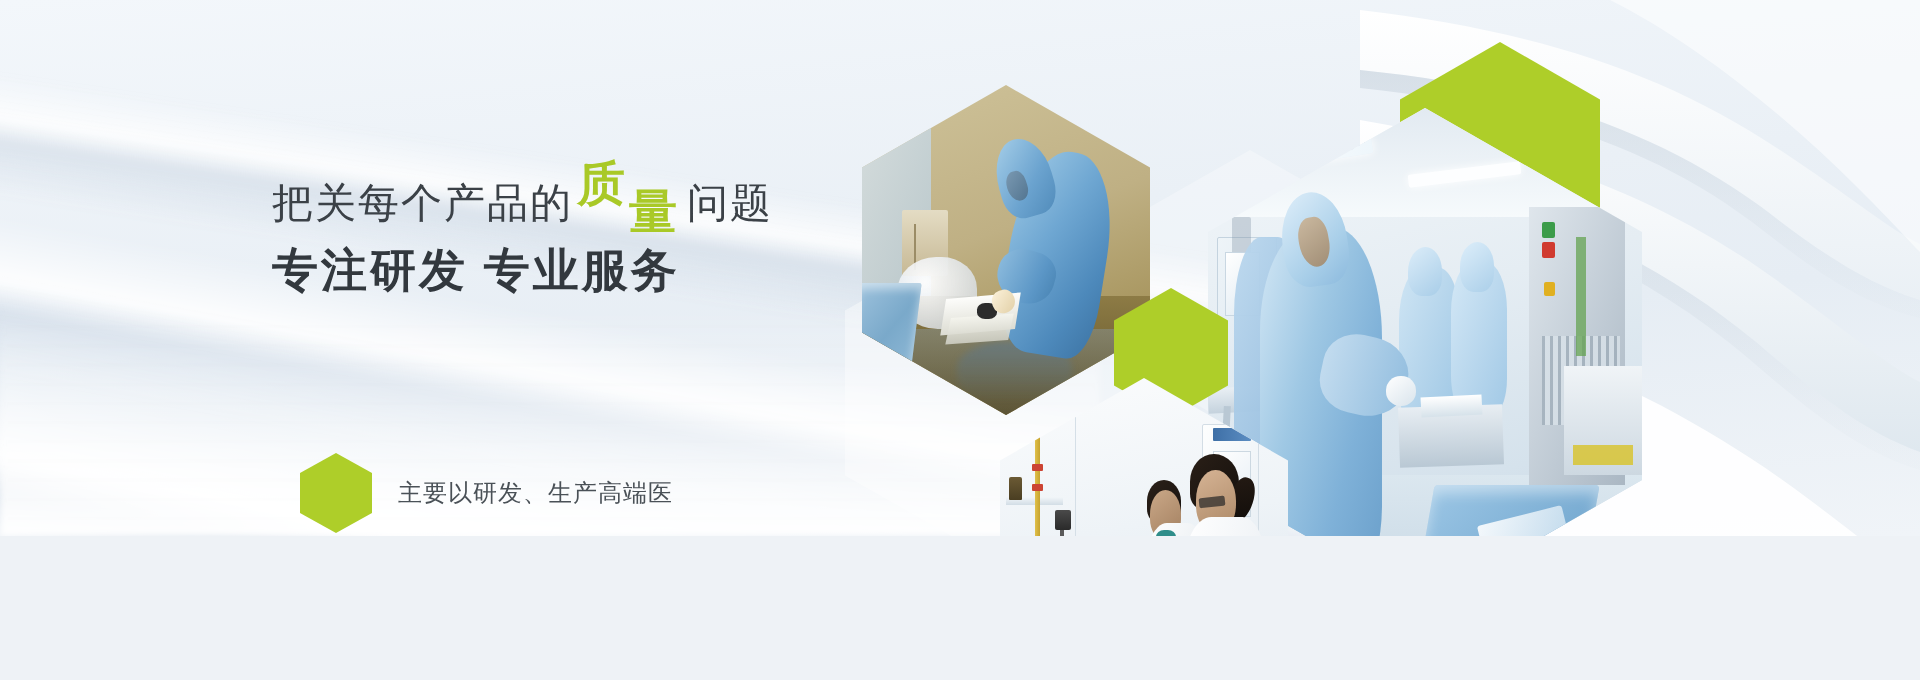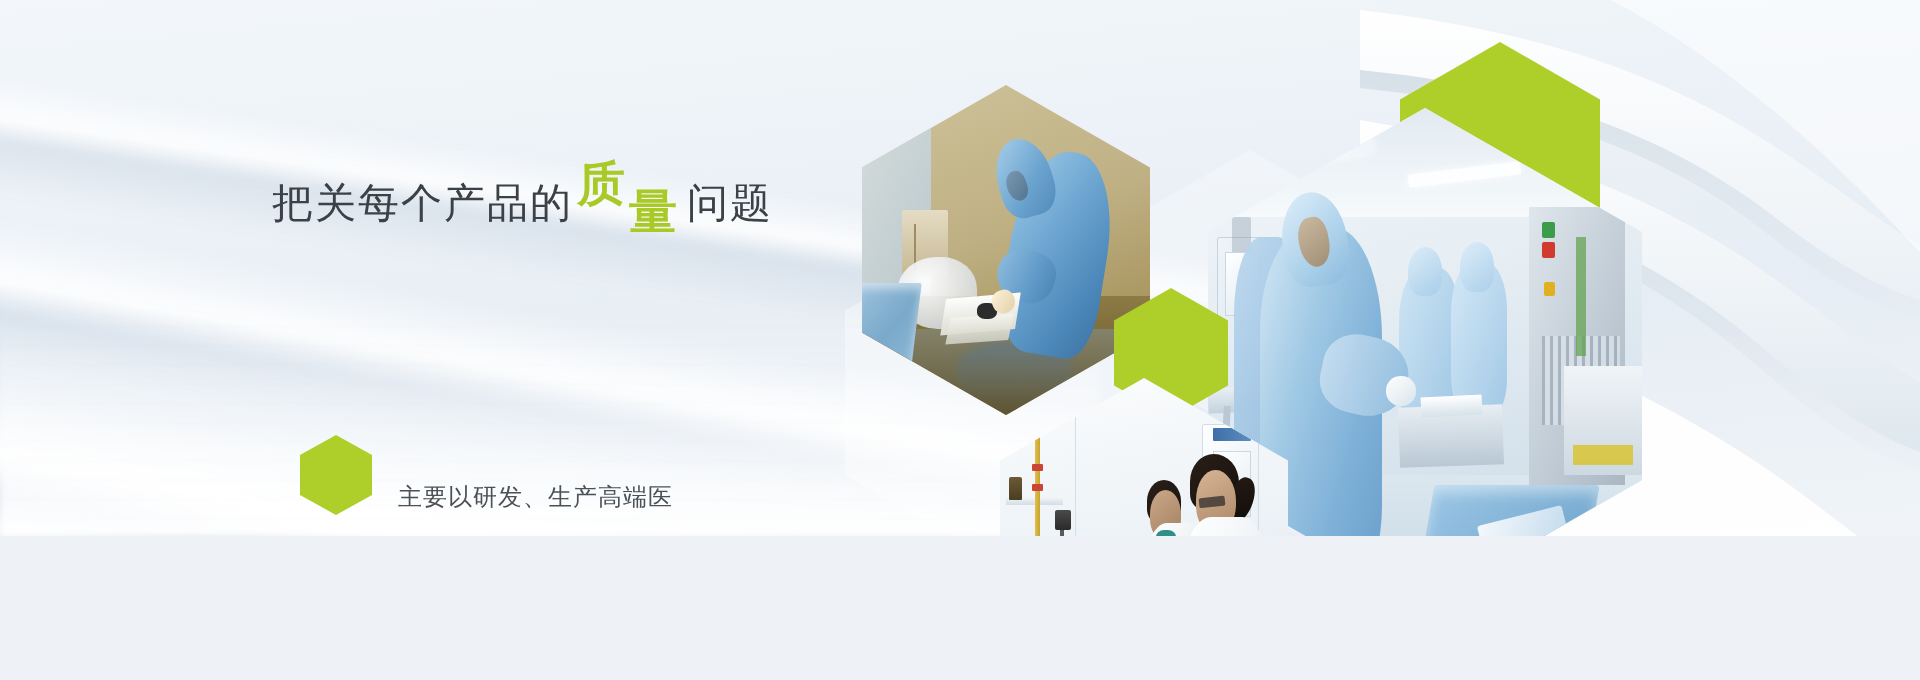--- a/index.html
+++ b/index.html
@@ -93,22 +93,22 @@
   .hl-tail { display:inline-block; margin-left:6px; }
 
   .headline2 {
     margin-top:22px;
     font-size:46px; line-height:1.05;
     font-weight:bold; color:#32383e;
     letter-spacing:3px; white-space:nowrap;
   }
 
   .subrow {
-    position:absolute; left:300px; top:435px;
-    display:flex; align-items:flex-end; gap:26px;
+    position:absolute; left:300px; top:453px;
+    display:flex; align-items:center; gap:26px;
   }
   .hexbullet {
     width:72px; height:80px; flex:0 0 auto;
     background:#aece29;
     clip-path:polygon(50% 0%,100% 25%,100% 75%,50% 100%,0% 75%,0% 25%);
   }
   .subtext {
     font-size:24px; line-height:1.55; color:#4a5157; letter-spacing:1px;
   }
   .subtext div { white-space:nowrap; }
@@ -363,20 +363,21 @@
 
   <div class="textblock">
 
     <div class="headline1">
       <span class="hl-plain">把关每个产品的</span>
       <span class="hl-green1">质</span>
       <span class="hl-green2">量</span>
       <span class="hl-tail">问题</span>
     </div>
 
+    <div class="headline2">专注研发 专业服务</div>
   </div>
 
   <div class="subrow">
     <div class="hexbullet"></div>
     <div class="subtext">
       <div>主要以研发、生产高端医</div>
     </div>
   </div>
 
   <div class="hex ghost" style="left:845px;  top:228px; width:290px; height:330px;"></div>

